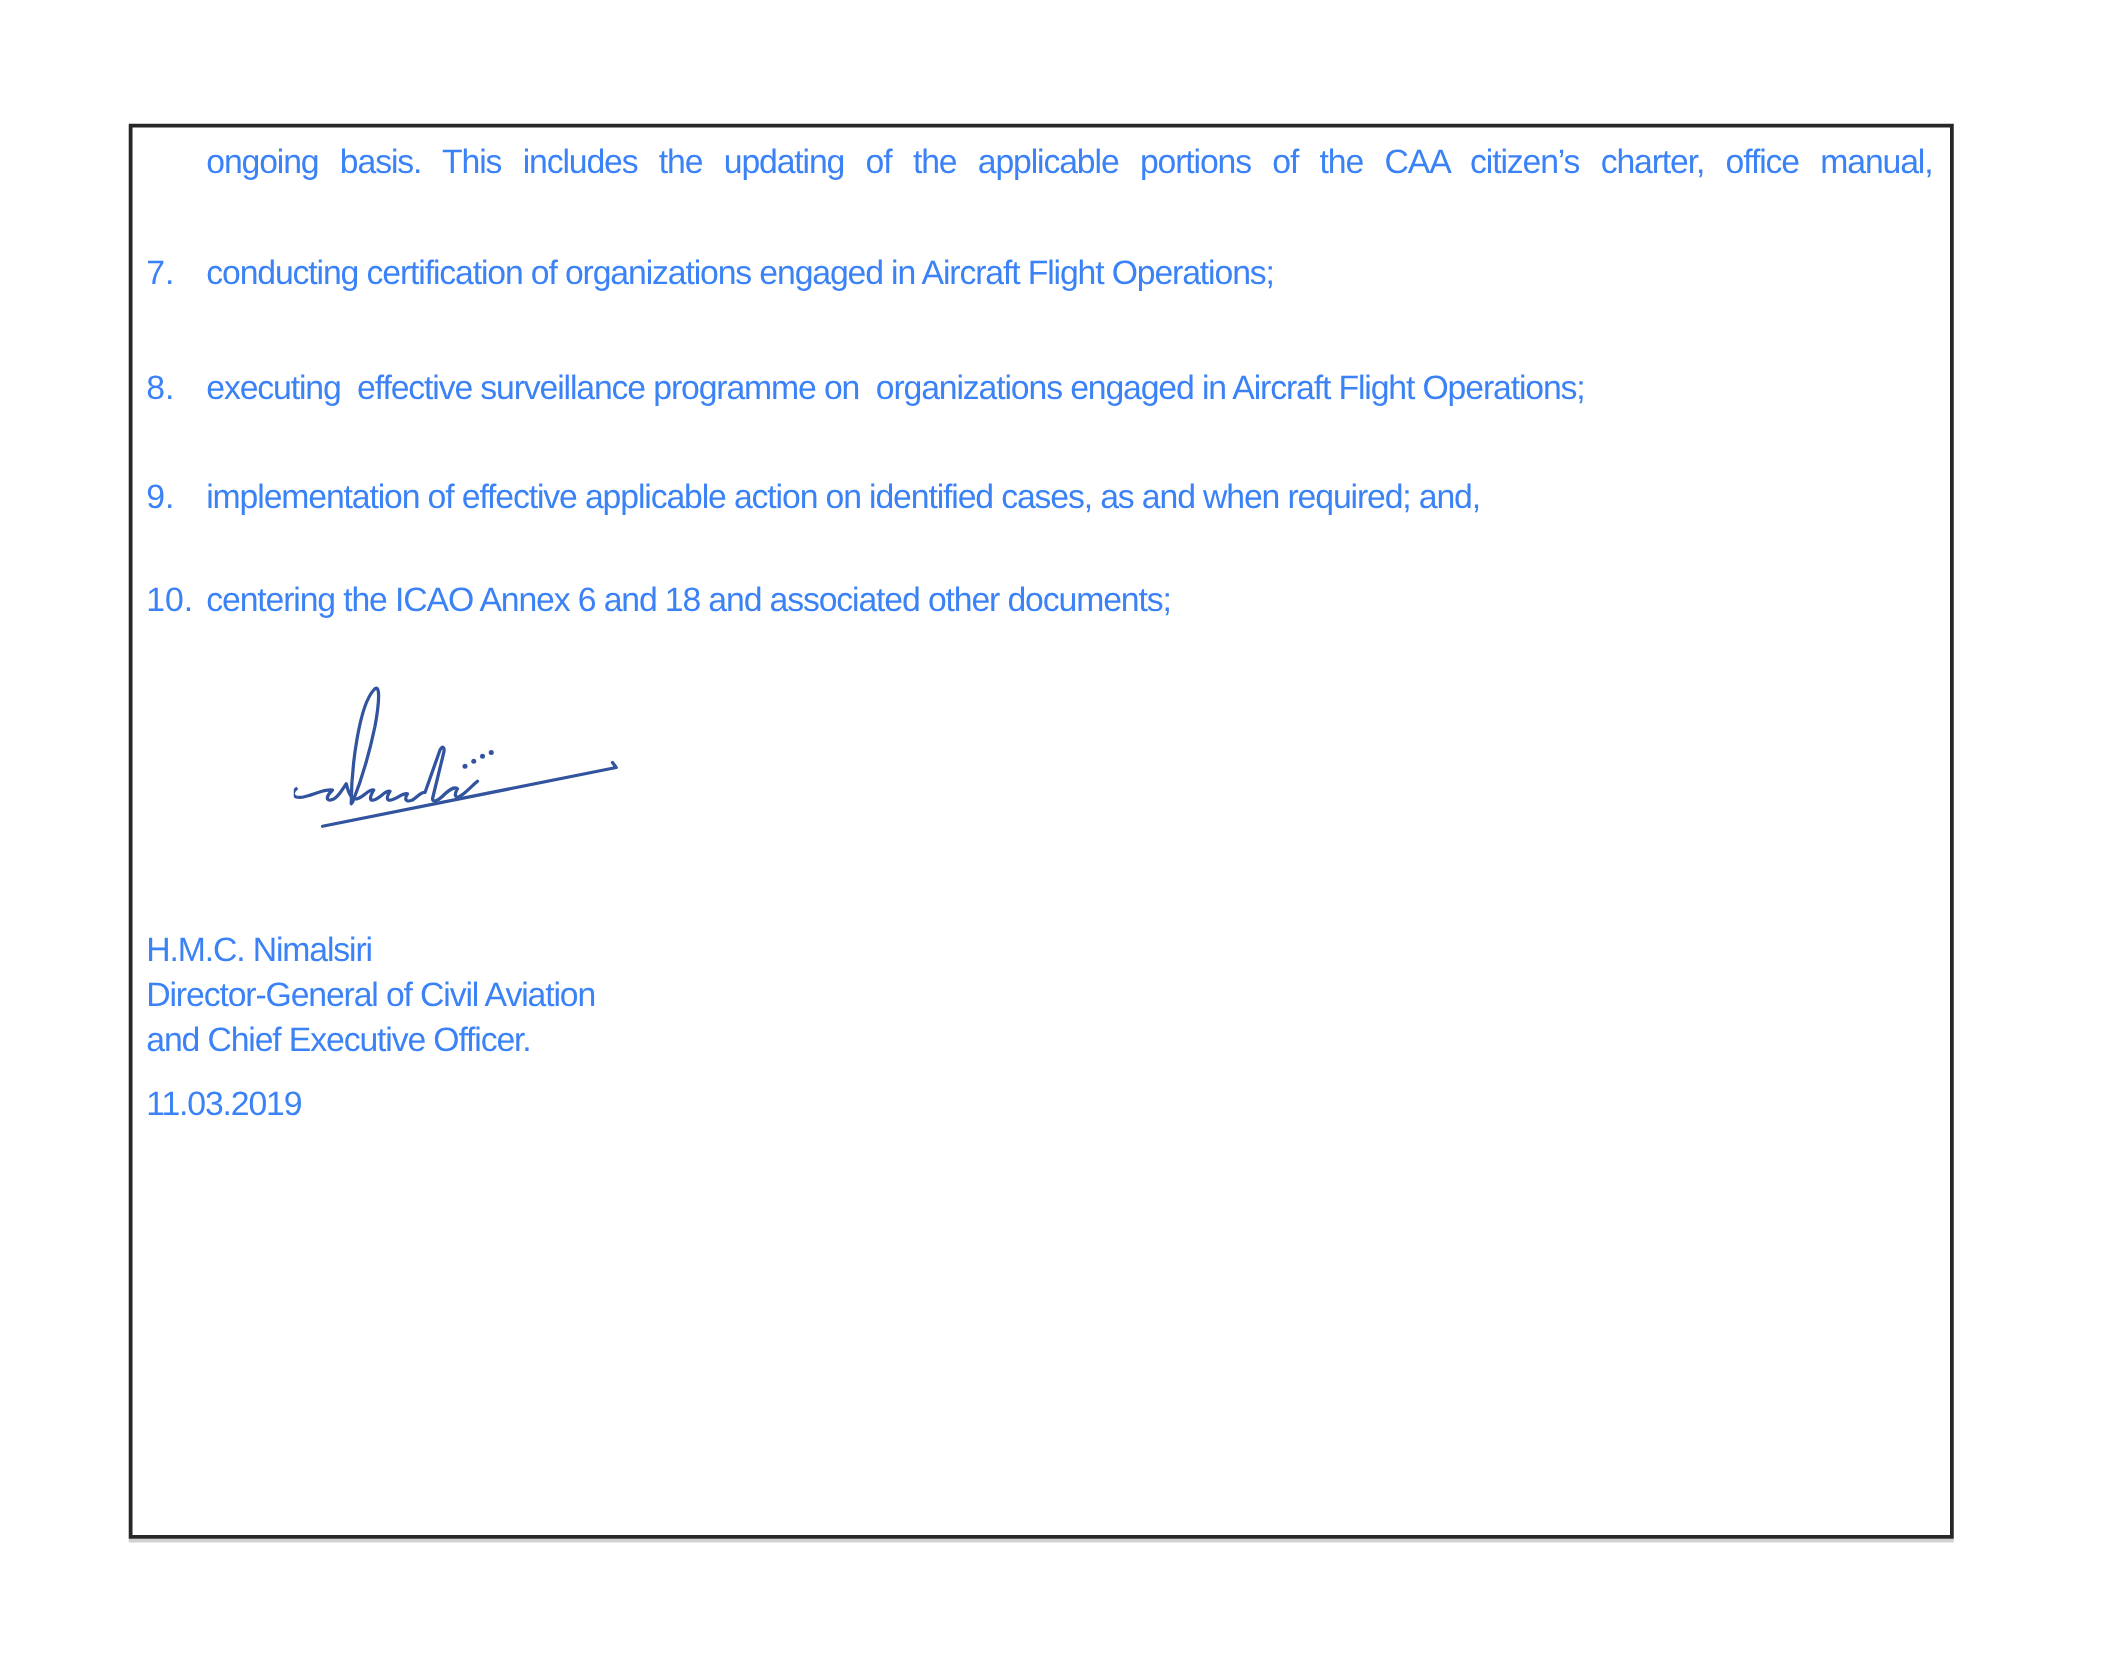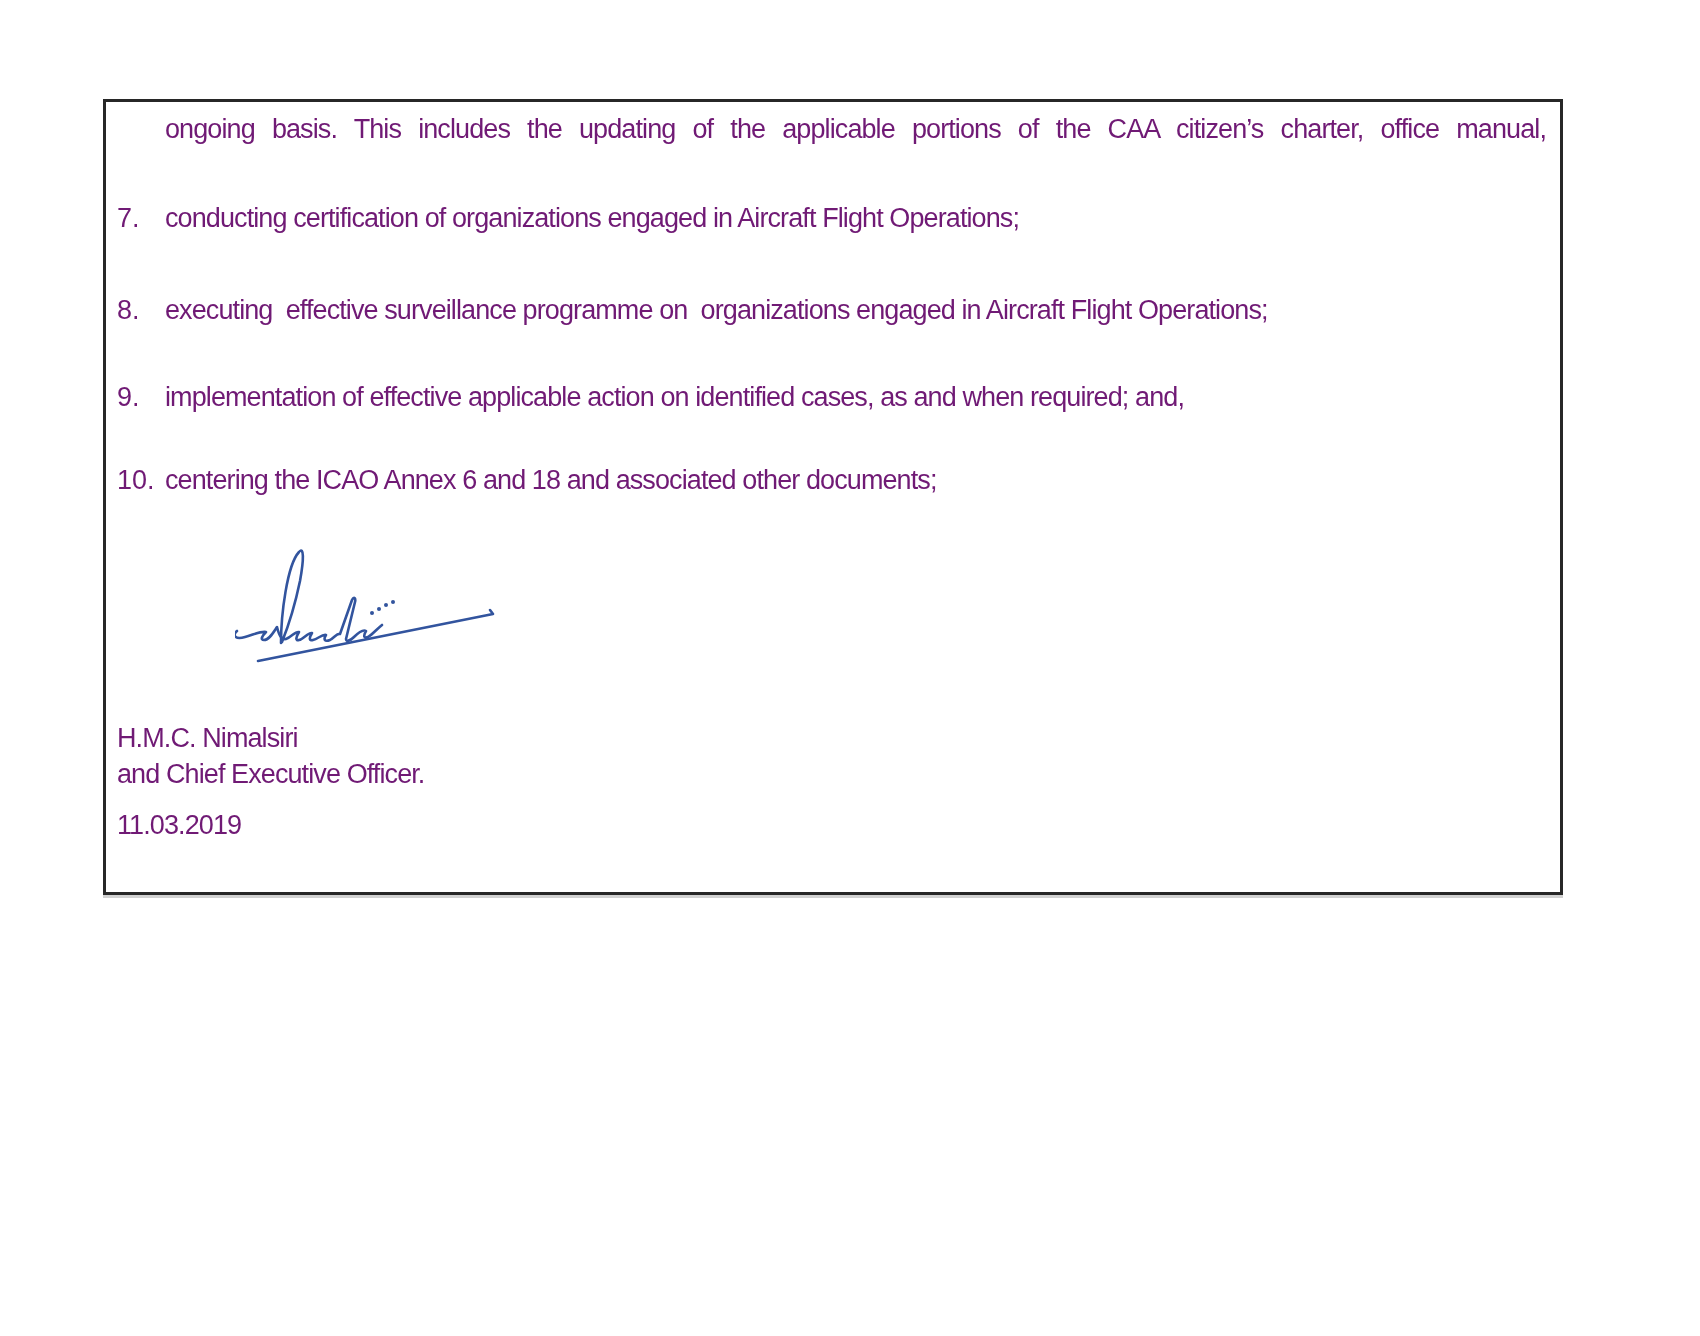--- a/index.html
+++ b/index.html
@@ -6,27 +6,27 @@
   body {
     width: 1700px; height: 1336px;
     background: #ffffff;
     font-family: "Liberation Sans", "DejaVu Sans", sans-serif;
     position: relative;
     overflow: hidden;
   }
   .doc-box {
     position: absolute;
     left: 103px; top: 99px;
-    width: 1460px; height: 796px;
+    width: 1460px; height: 1132px;
     border: 3px solid #272727;
     box-sizing: border-box;
     padding: 8px 14px 0 11px;
     background: #ffffff;
     box-shadow: 0 3px 0 rgba(0,0,0,0.18);
-    color: #701a75;
+    color: #3b82f6;
     font-size: 27px;
     letter-spacing: -0.9px;
   }
   .line {
     height: 39px; line-height: 39px;
     white-space: nowrap;
     overflow: visible;
   }
   .stretch {
     text-align: justify;
@@ -44,21 +44,21 @@
   .mt-li8 { margin-top: 53px; }
   .mt-li9 { margin-top: 48px; }
   .mt-li10 { margin-top: 44px; }
   .mt-p1 { margin-top: 35px; }
   .mt-p2 { margin-top: 34px; }
   .sig-block {
     margin-top: 43px;
     margin-left: 118px;
     width: 270px; height: 135px;
   }
-  .name-block { margin-top: 42px; }
+  .name-block { margin-top: 64px; }
   .name-line { height: 36px; line-height: 36px; white-space: nowrap; }
   .date-line { margin-top: 14px; }
 </style>
 </head>
 <body>
 
 <div class="doc-box">
 
   <div class="cont-para">
     <div class="line stretch">ongoing basis. This includes the updating of the applicable portions of the CAA citizen’s charter, office manual,</div>
@@ -97,18 +97,19 @@
       <circle cx="144" cy="66" r="2" fill="#32549e" stroke="none"></circle>
       <circle cx="151" cy="62" r="2" fill="#32549e" stroke="none"></circle>
       <circle cx="158" cy="59" r="2" fill="#32549e" stroke="none"></circle>
 
       <path d="M 23 118 L 258 71 L 255 67"></path>
     </svg>
   </div>
 
   <div class="name-block">
     <div class="name-line">H.M.C. Nimalsiri</div>
+    <div class="name-line">Director-General of Civil Aviation</div>
     <div class="name-line">and Chief Executive Officer.</div>
   </div>
 
   <div class="line date-line">11.03.2019</div>
 
 </div>
 
 </body></html>

